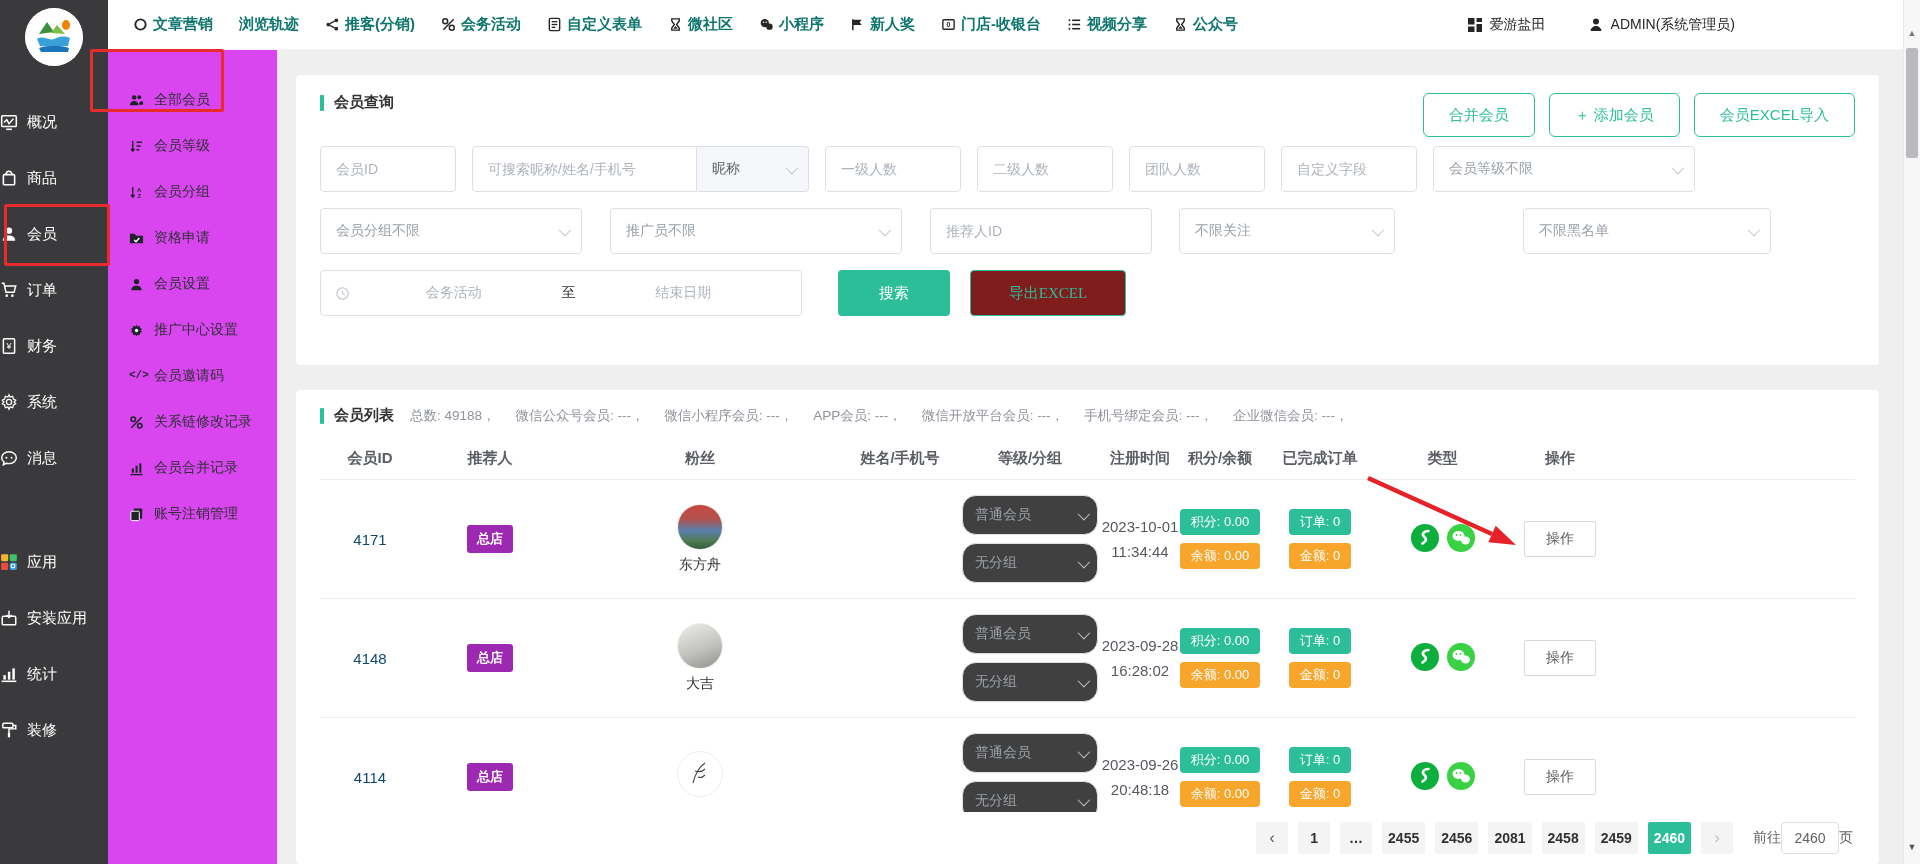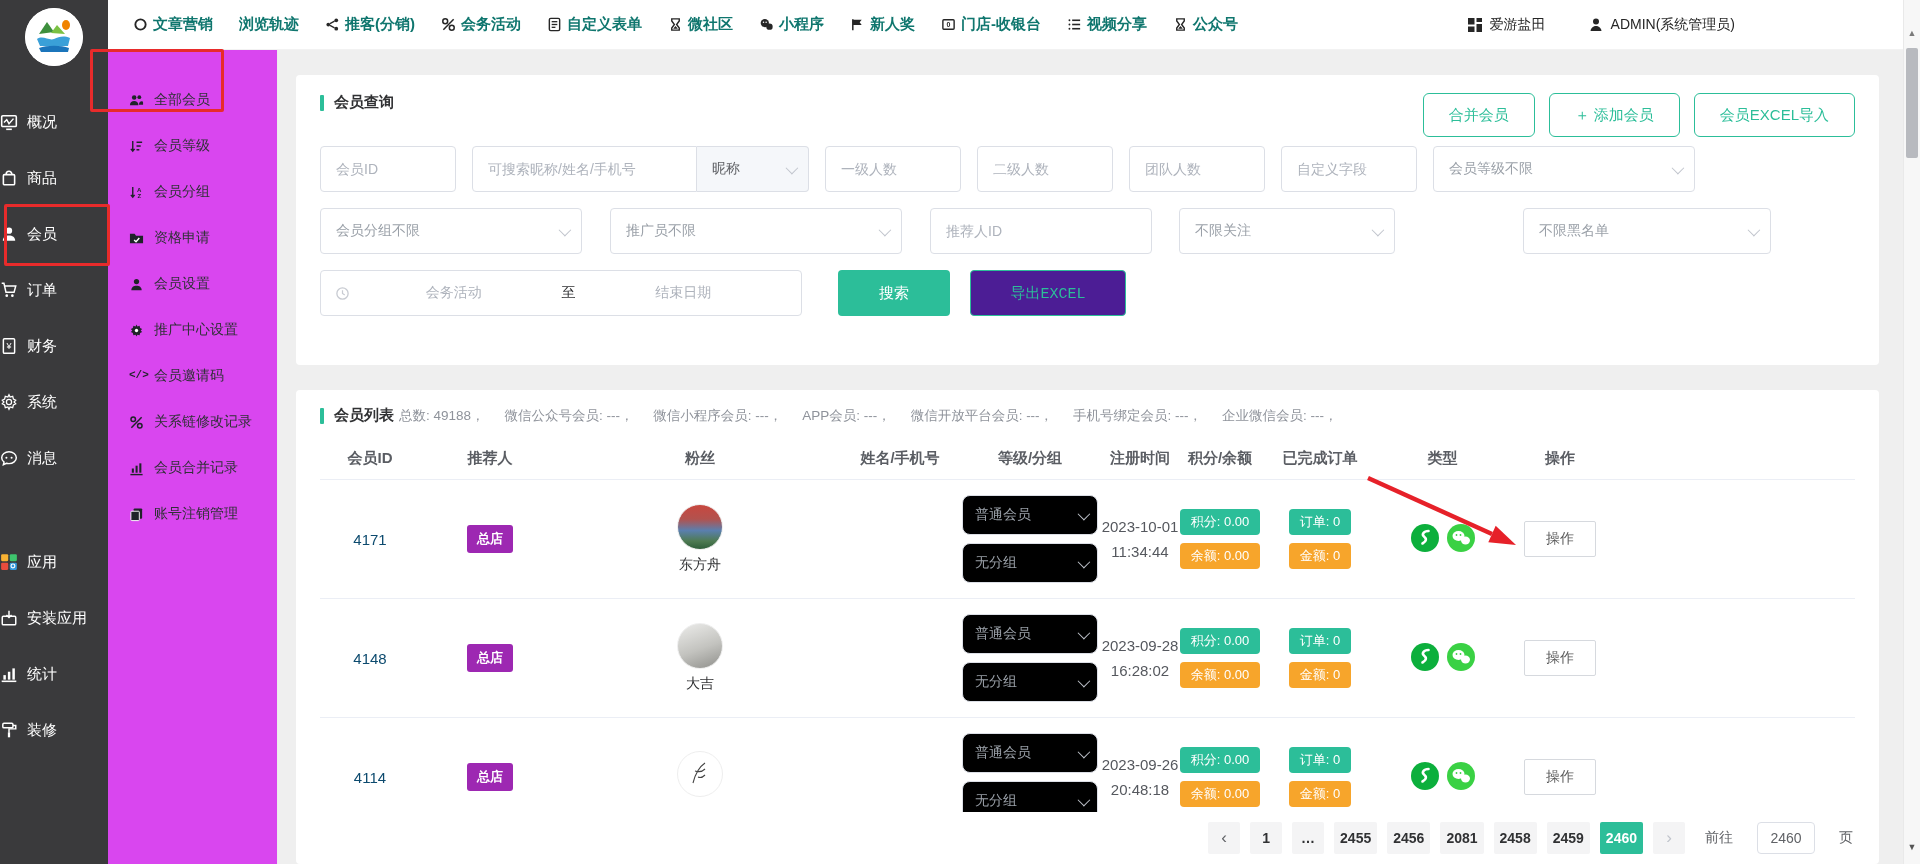--- a/index.html
+++ b/index.html
@@ -40,53 +40,53 @@
   .sel{height:46px;border:1px solid #dcdfe6;border-radius:4px;display:flex;align-items:center;justify-content:space-between;padding:0 13px 0 15px;color:#9aa0a8;font-size:14px;background:#fff;box-sizing:border-box;cursor:pointer}
   .caret{width:8px;height:8px;border-right:1.4px solid #c0c4cc;border-bottom:1.4px solid #c0c4cc;transform:rotate(45deg) translateY(-2px);flex:none}
   .combo{display:flex}
   .combo .inp{border-radius:4px 0 0 4px;width:225px}
   .combo .sel{border-left:none;border-radius:0 4px 4px 0;background:#f5f7fa;width:112px;color:#606266}
   .gap16{width:16px;flex:none}
   .daterange{width:482px;height:46px;border:1px solid #dcdfe6;border-radius:4px;display:flex;align-items:center;padding:0 14px;box-sizing:border-box;background:#fff}
   .dr-ph{color:#aeb3bc;font-size:14px;flex:1;text-align:center}
   .dr-sep{color:#303133;font-size:14px;padding:0 4px}
   .btn-search{height:46px;width:112px;background:#2cbe99;color:#fff;border:none;border-radius:4px;font-size:15px;cursor:pointer;font-family:inherit}
-  .btn-export{height:46px;width:156px;background:#4c1d95;color:#2cbe99;border:1px solid #2cbe99;border-radius:4px;font-size:15px;cursor:pointer;font-family:Liberation Mono, monospace}
+  .btn-export{height:46px;width:156px;background:#7f1d1d;color:#2cbe99;border:1px solid #2cbe99;border-radius:4px;font-size:15px;cursor:pointer;font-family:Liberation Serif, serif}
   
   .panel-list{margin-top:25px;height:474px;padding:16px 24px;overflow:hidden}
   .list-head{display:flex;align-items:center}
-  .stats{margin-left:5px;white-space:nowrap;overflow:hidden}
+  .stats{margin-left:16px;white-space:nowrap;overflow:hidden}
   .stats span{color:#8f939b;font-size:13.5px;margin-right:16px}
   .tgrid{display:grid;grid-template-columns:100px 140px 280px 120px 140px 80px 80px 120px 125px 110px}
   .thead{margin-top:12px;height:42px;align-items:center;color:#5a5d63;font-weight:700;font-size:15px;border-bottom:1px solid #ebeef5}
   .thead .th{text-align:center}
   .rows-clip{height:332px;overflow:hidden}
   .trow{height:118px;align-items:center;border-bottom:1px solid #ebeef5}
   .td{display:flex;flex-direction:column;align-items:center;justify-content:center;gap:8px}
   .td-id{color:#0c4a6e;font-size:15px}
   .badge-purple{background:#9d28b2;color:#fff;font-size:13px;font-weight:700;padding:5px 10px;border-radius:3px}
   .avatar{width:46px;height:46px;border-radius:50%;flex:none;border:1px solid #eee;box-sizing:border-box}
   .av-0{background:linear-gradient(180deg,#c8473f 0%,#b2524e 32%,#5a7fae 58%,#4e7a52 82%,#2f5e3a 100%)}
   .av-1{background:linear-gradient(160deg,#ececea 0%,#c3c3bf 55%,#8f8f8b 100%)}
   .av-2{background:#fff;display:flex;align-items:center;justify-content:center}
   .fan-name{font-size:14px;color:#303133;margin-top:-2px}
-  .mini-select{width:136px;height:40px;border:1px solid #dcdfe6;border-radius:8px;display:flex;align-items:center;justify-content:space-between;padding:0 10px 0 12px;font-size:14px;color:#9aa0a8;background:#000000;box-sizing:border-box;cursor:pointer}
+  .mini-select{width:136px;height:40px;border:1px solid #dcdfe6;border-radius:14px;display:flex;align-items:center;justify-content:space-between;padding:0 10px 0 12px;font-size:14px;color:#9aa0a8;background:#404040;box-sizing:border-box;cursor:pointer}
   .td-time{color:#55585e;font-size:15px;line-height:25px;gap:0}
   .chip{display:inline-block;padding:4px 11px;border-radius:4px;color:#fff;font-size:13px;white-space:nowrap}
   .chip-teal{background:#2cbe99}
   .chip-orange{background:#f7a52b}
   .type-icons{flex-direction:row;gap:6px}
   .btn-action{padding:8px 21px;border:1px solid #d6d9de;border-radius:2px;background:#fff;color:#595959;font-size:14px;cursor:pointer;font-family:inherit}
   
   .pagination{display:flex;align-items:center;justify-content:flex-end;gap:10px;padding:10px 2px 0 0;background:#fff;position:relative;z-index:2}
   .pg-btn{min-width:32px;height:32px;padding:0 6px;background:#f4f4f5;border:none;border-radius:2px;font-size:14px;font-weight:700;color:#303133;display:flex;align-items:center;justify-content:center;cursor:pointer;font-family:inherit}
   .pg-btn.pg-arrow{font-size:17px;font-weight:400;color:#606266}
   .pg-btn.active{background:#2cbe99;color:#fff}
   .pg-btn.pg-next{color:#c0c4cc}
-  .pg-jump{display:flex;align-items:center;gap:24px;color:#606266;font-size:14px;margin-left:10px}
+  .pg-jump{display:flex;align-items:center;gap:0;color:#606266;font-size:14px;margin-left:10px}
   .pg-input{width:58px;height:32px;border:1px solid #dcdfe6;border-radius:4px;text-align:center;font-size:14px;color:#606266;box-sizing:border-box;font-family:inherit}
   
   .scrollbar{position:absolute;right:0;top:0;width:17px;height:864px;background:#f7f7f7;border-left:1px solid #e9e9e9;z-index:20;box-sizing:border-box}
   .sb-up{position:absolute;top:28px;left:0;width:100%;text-align:center;color:#7a7a7a;font-size:9px;cursor:pointer}
   .sb-down{position:absolute;bottom:12px;left:0;width:100%;text-align:center;color:#555;font-size:9px;cursor:pointer}
   .sb-thumb{position:absolute;top:48px;left:2px;width:12px;height:110px;background:#b8babf;border-radius:2px;cursor:pointer}
   
   .anno-box{position:absolute;border:3px solid #e82b2b;border-radius:2px;z-index:50;pointer-events:none}
   .anno-arrow{position:absolute;left:0;top:0;width:1920px;height:864px;z-index:50;pointer-events:none}
 </style>

